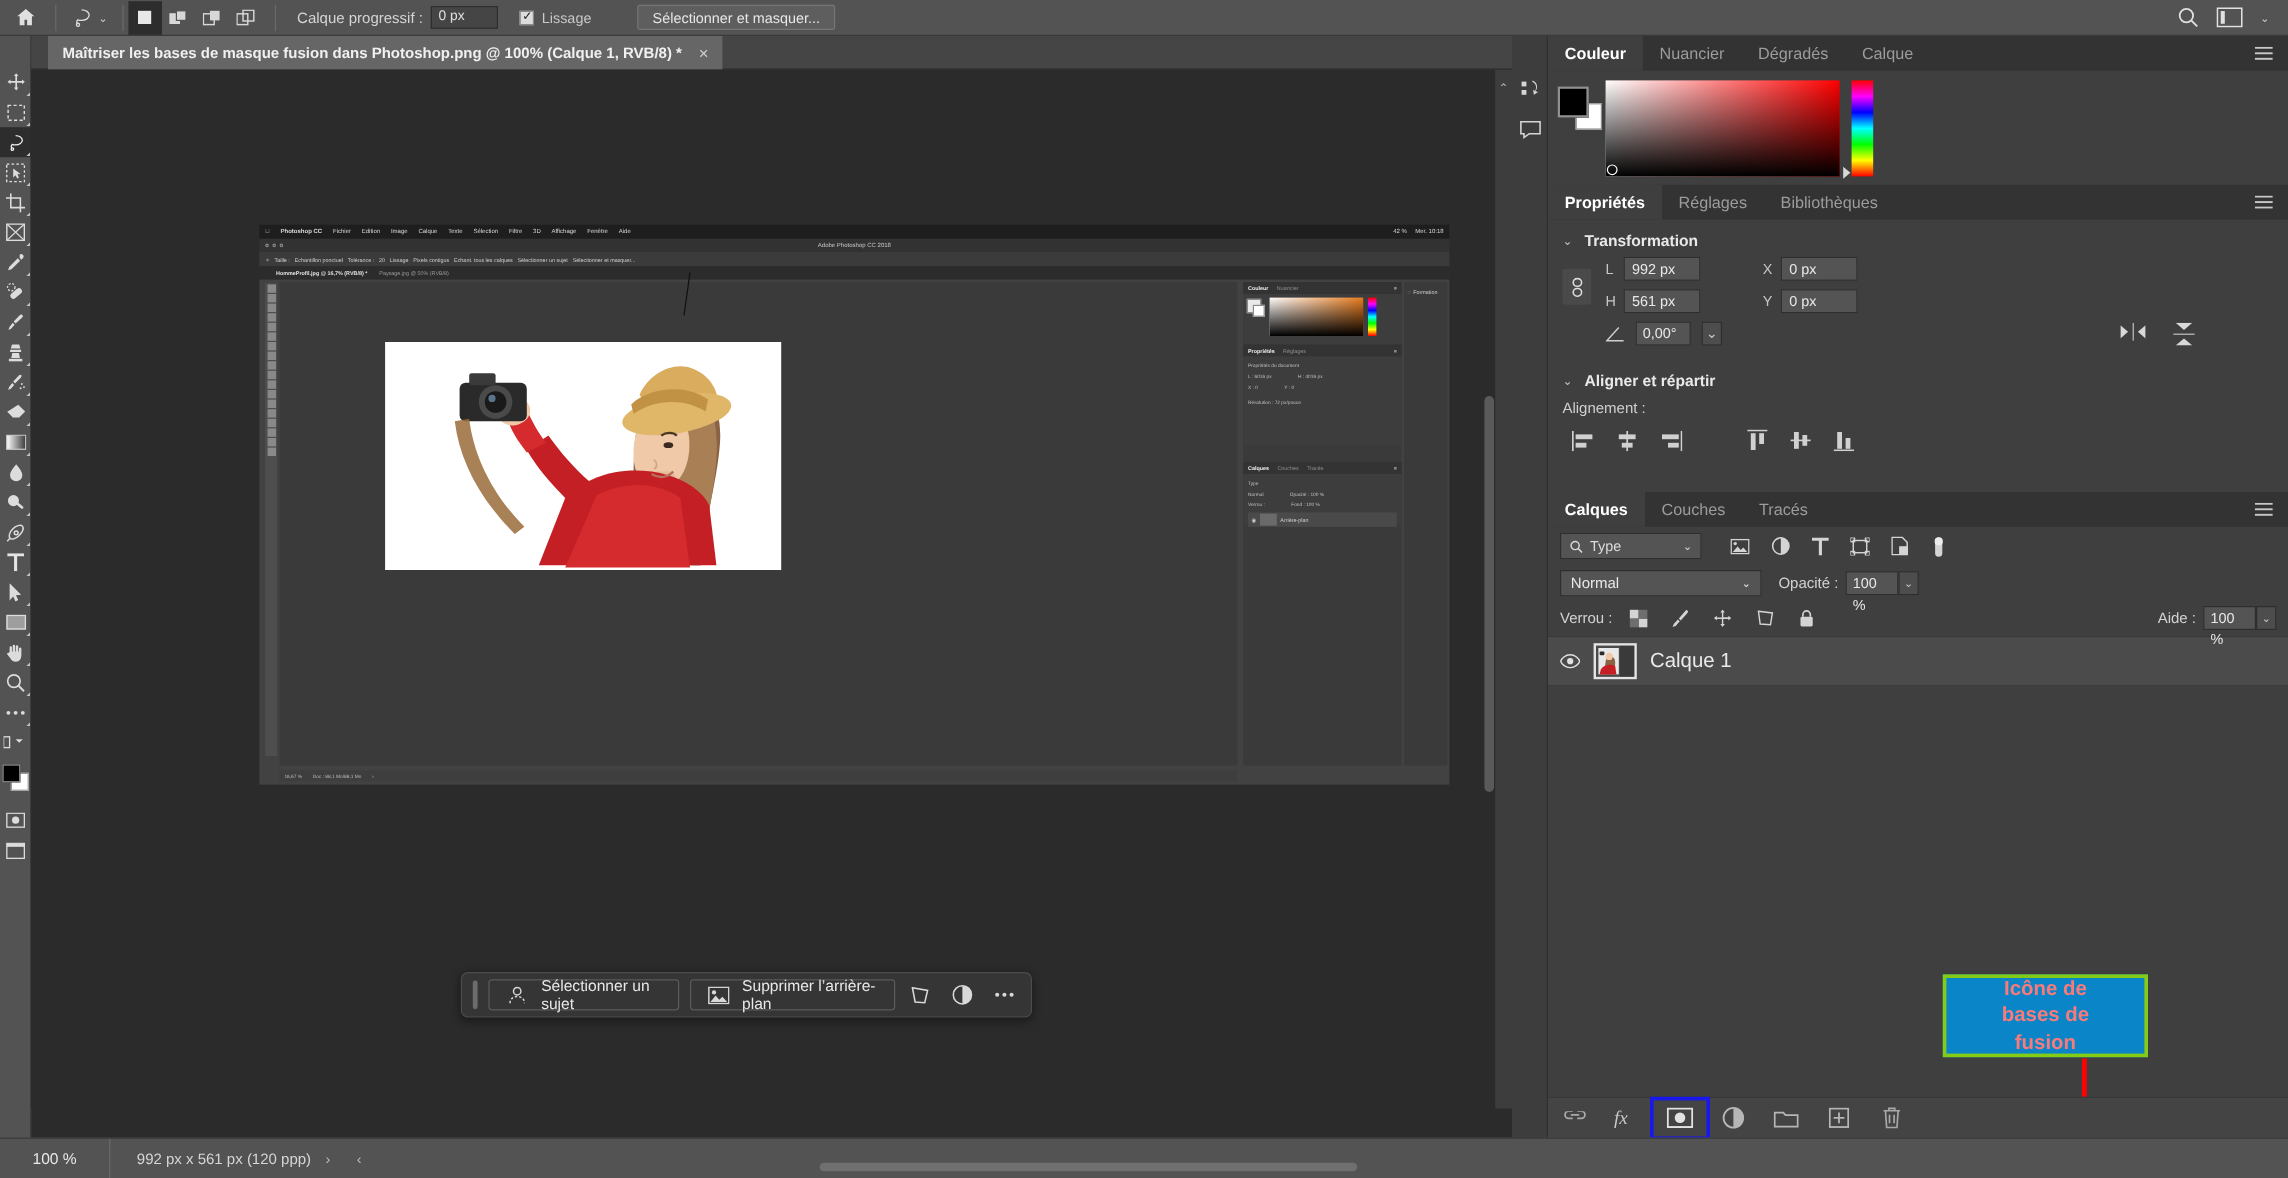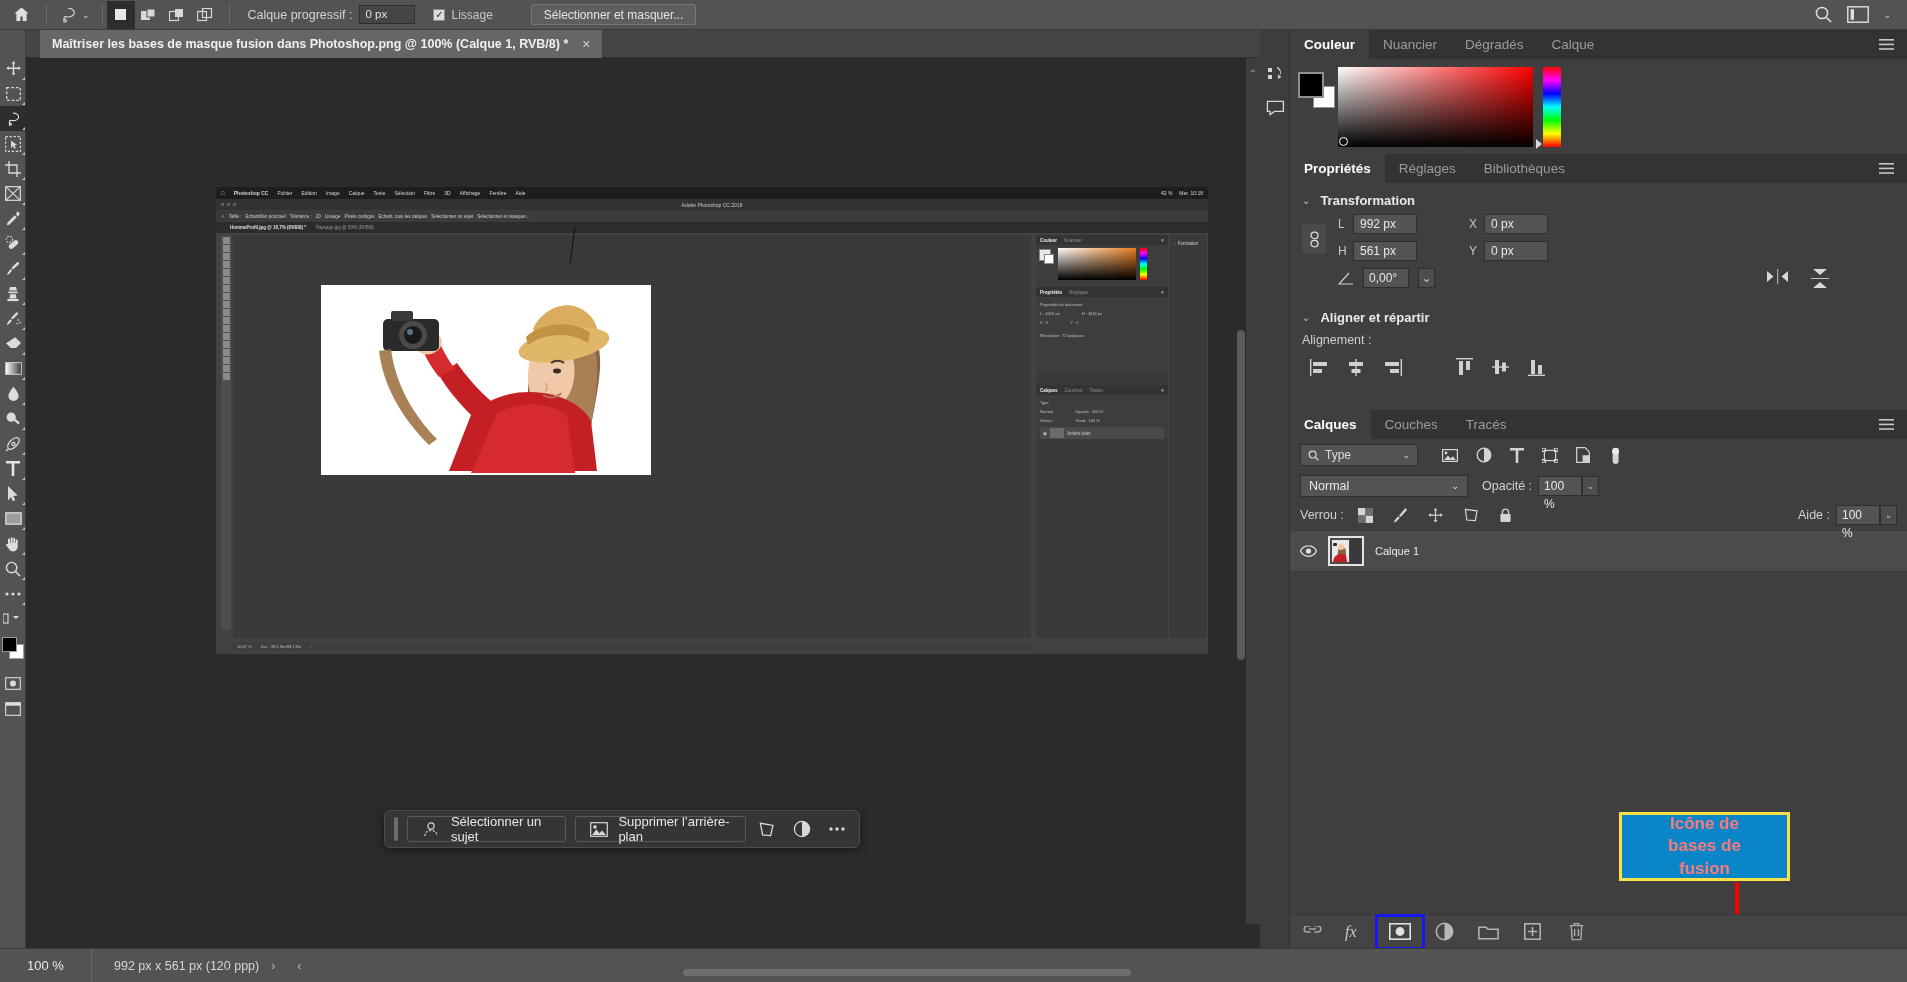--- a/index.html
+++ b/index.html
@@ -231,26 +231,26 @@
              color:#e8e8e8; font-size:12px; padding:0 5px; margin-left:6px; line-height:18px;}
   .mini-cv { width:17px;height:20px; background:#4d4d4d; border:1px solid #2e2e2e;
              display:flex;align-items:center;justify-content:center; font-size:9px;}
   .lock-row { height:30px; display:flex; align-items:center; padding:0 10px; }
   .lock-icos { display:flex; align-items:center; gap:20px; margin-left:14px; }
   .layer-row {
     height:42px; background:#4b4b4b; display:flex; align-items:center; gap:11px; padding:0 10px;
     border-top:1px solid #3a3a3a; border-bottom:1px solid #3a3a3a;
   }
   .layer-thumb { width:36px; height:30px; border:2px solid #e4e4e4; overflow:hidden; position:relative; background:#555;}
-  .layer-name { font-size:11px; color:#eaeaea; }
+  .layer-name { font-size:17px; color:#eaeaea; }
 
   
   .callout {
     position:absolute; left:1619px; top:812px; width:171px; height:69px;
-    background:#0a85c8; border:3px solid #fde047;
+    background:#0a85c8; border:3px solid #84cc16;
     display:flex; align-items:center; justify-content:center;
     text-align:center; font-weight:bold; font-size:17px; line-height:1.32;
     color:#fa7a7a;
   }
   .callout-stem { position:absolute; left:1735px; top:882px; width:4px; height:36px; background:#ff0000; }
   .callout-head { position:absolute; left:1727px; top:915px; width:0;height:0;
     border-left:10px solid transparent; border-right:10px solid transparent; border-top:16px solid #ff0000; }
 
   .layer-bottombar {
     position:absolute; left:1290px; bottom:34px; width:617px; height:34px;

